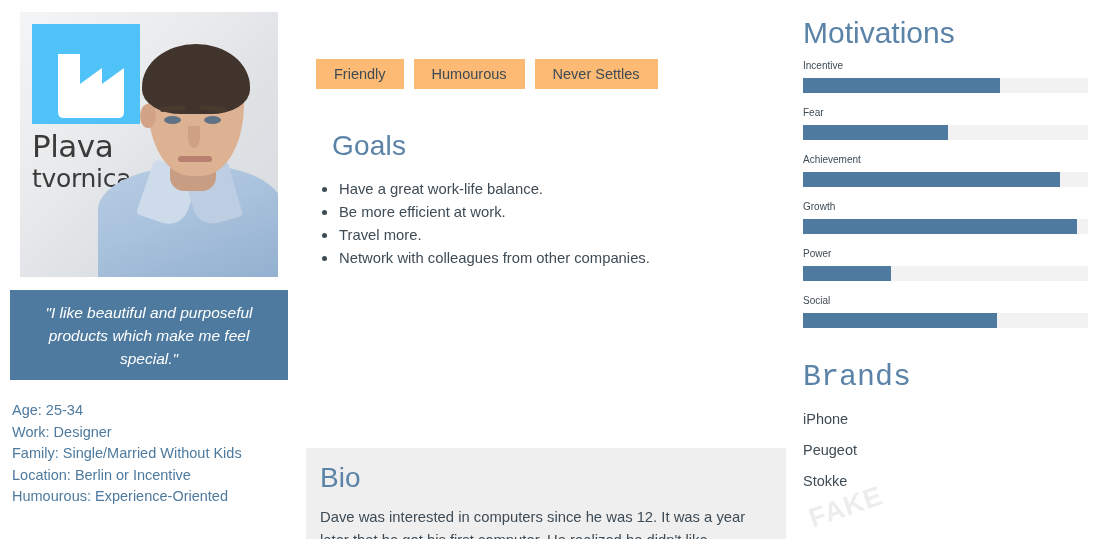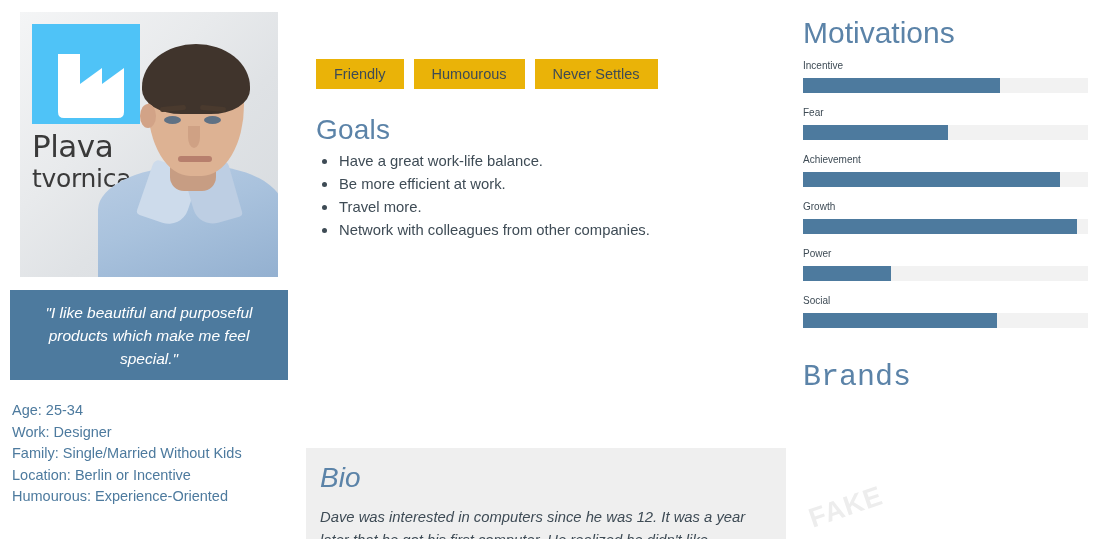--- a/index.html
+++ b/index.html
@@ -227,33 +227,33 @@
   }
 
   .tags-row {
     position: absolute;
     left: 10px;
     top: 59px;
     display: flex;
     gap: 10px;
   }
   .tag-chip {
-    background: #eab308;
+    background: #fdba74;
     color: #3e4b55;
     font-size: 14.5px;
     padding: 7px 18px;
     white-space: nowrap;
     text-align: center;
   }
 
   .section-heading {
     color: #5b83a8;
     font-weight: normal;
     font-size: 28px;
-    margin: 0;
+    margin: 16px;
     letter-spacing: 0.2px;
   }
 
   .goals-block { position: absolute; left: 10px; top: 114px; }
   .frustrations-block { position: absolute; left: 10px; top: 287px; }
 
   ul.bullets {
     list-style: none;
     margin: 4px 0 0 0;
     padding: 0;
@@ -278,21 +278,20 @@
   }
 
   .bio-box {
     position: absolute;
     left: 0;
     top: 448px;
     width: 480px;
     height: 91px;
     background: #efefef;
     overflow: hidden;
-    font-style: italic;
   }
   .bio-heading {
     position: absolute;
     left: 14px;
     top: 14px;
     color: #5b83a8;
     font-weight: normal;
     font-size: 28px;
     margin: 0;
   }
@@ -490,16 +489,21 @@
     </div>
     <div class="bar-item">
       <div class="bar-label">Social</div>
       <div class="bar-track">
         <div class="bar-fill" style="width: 68%;"></div>
       </div>
     </div>
   </div>
 
   <h2 class="brands-heading">Brands</h2>
+  <div class="brands-list">
+    <div class="brand-item">iPhone</div>
+    <div class="brand-item">Peugeot</div>
+    <div class="brand-item">Stokke</div>
+  </div>
 
 </div>
 
 <div class="watermark">FAKE</div>
 
 </body></html>

